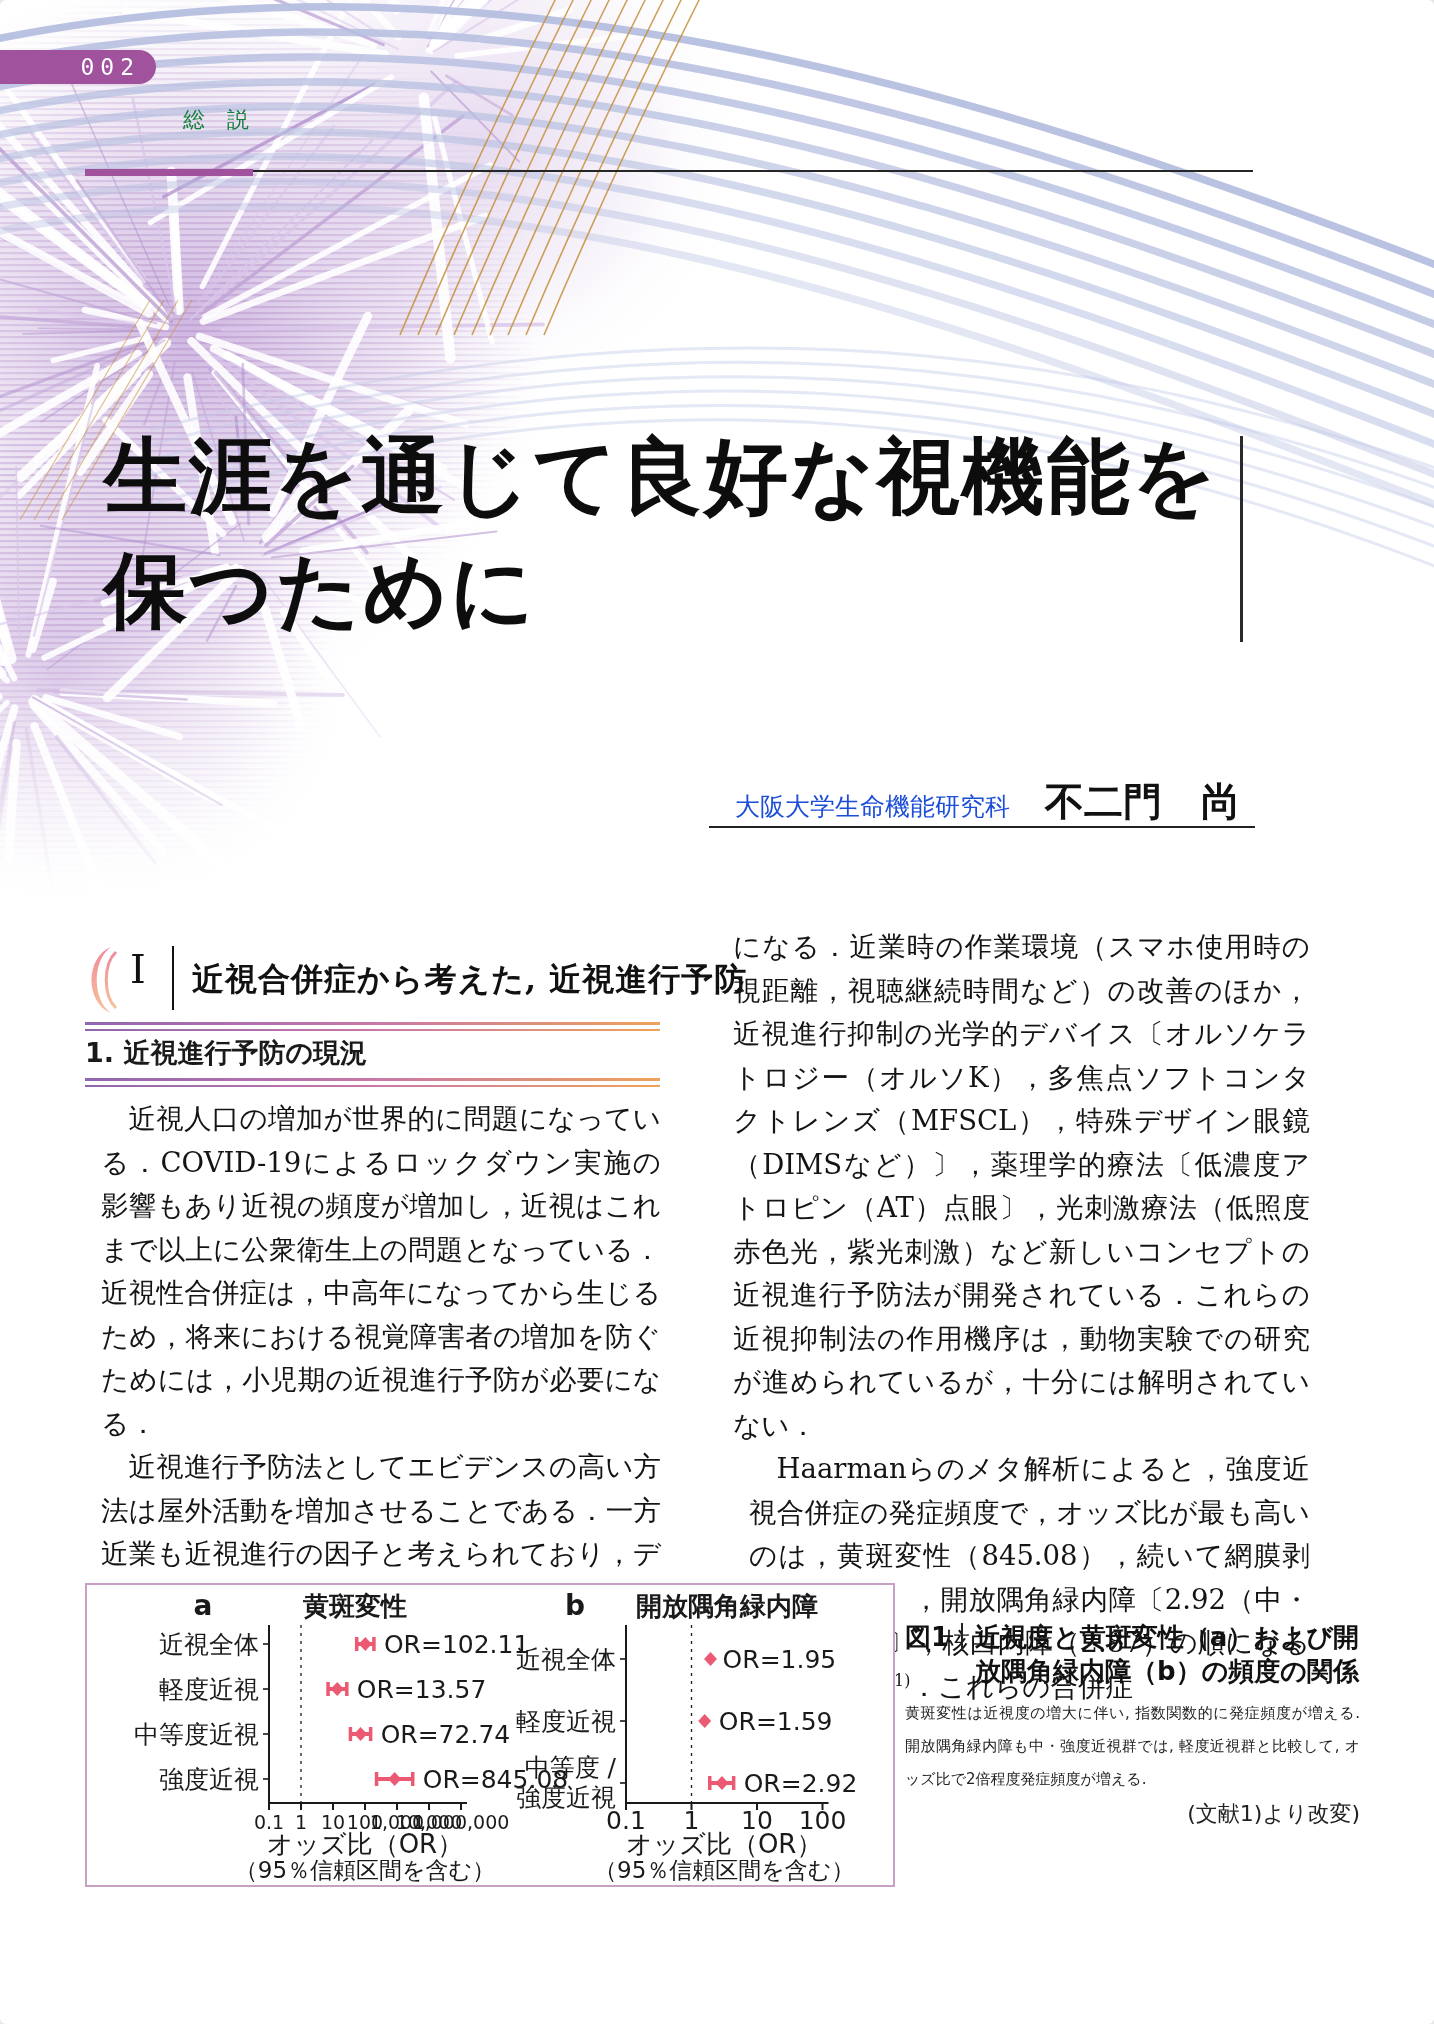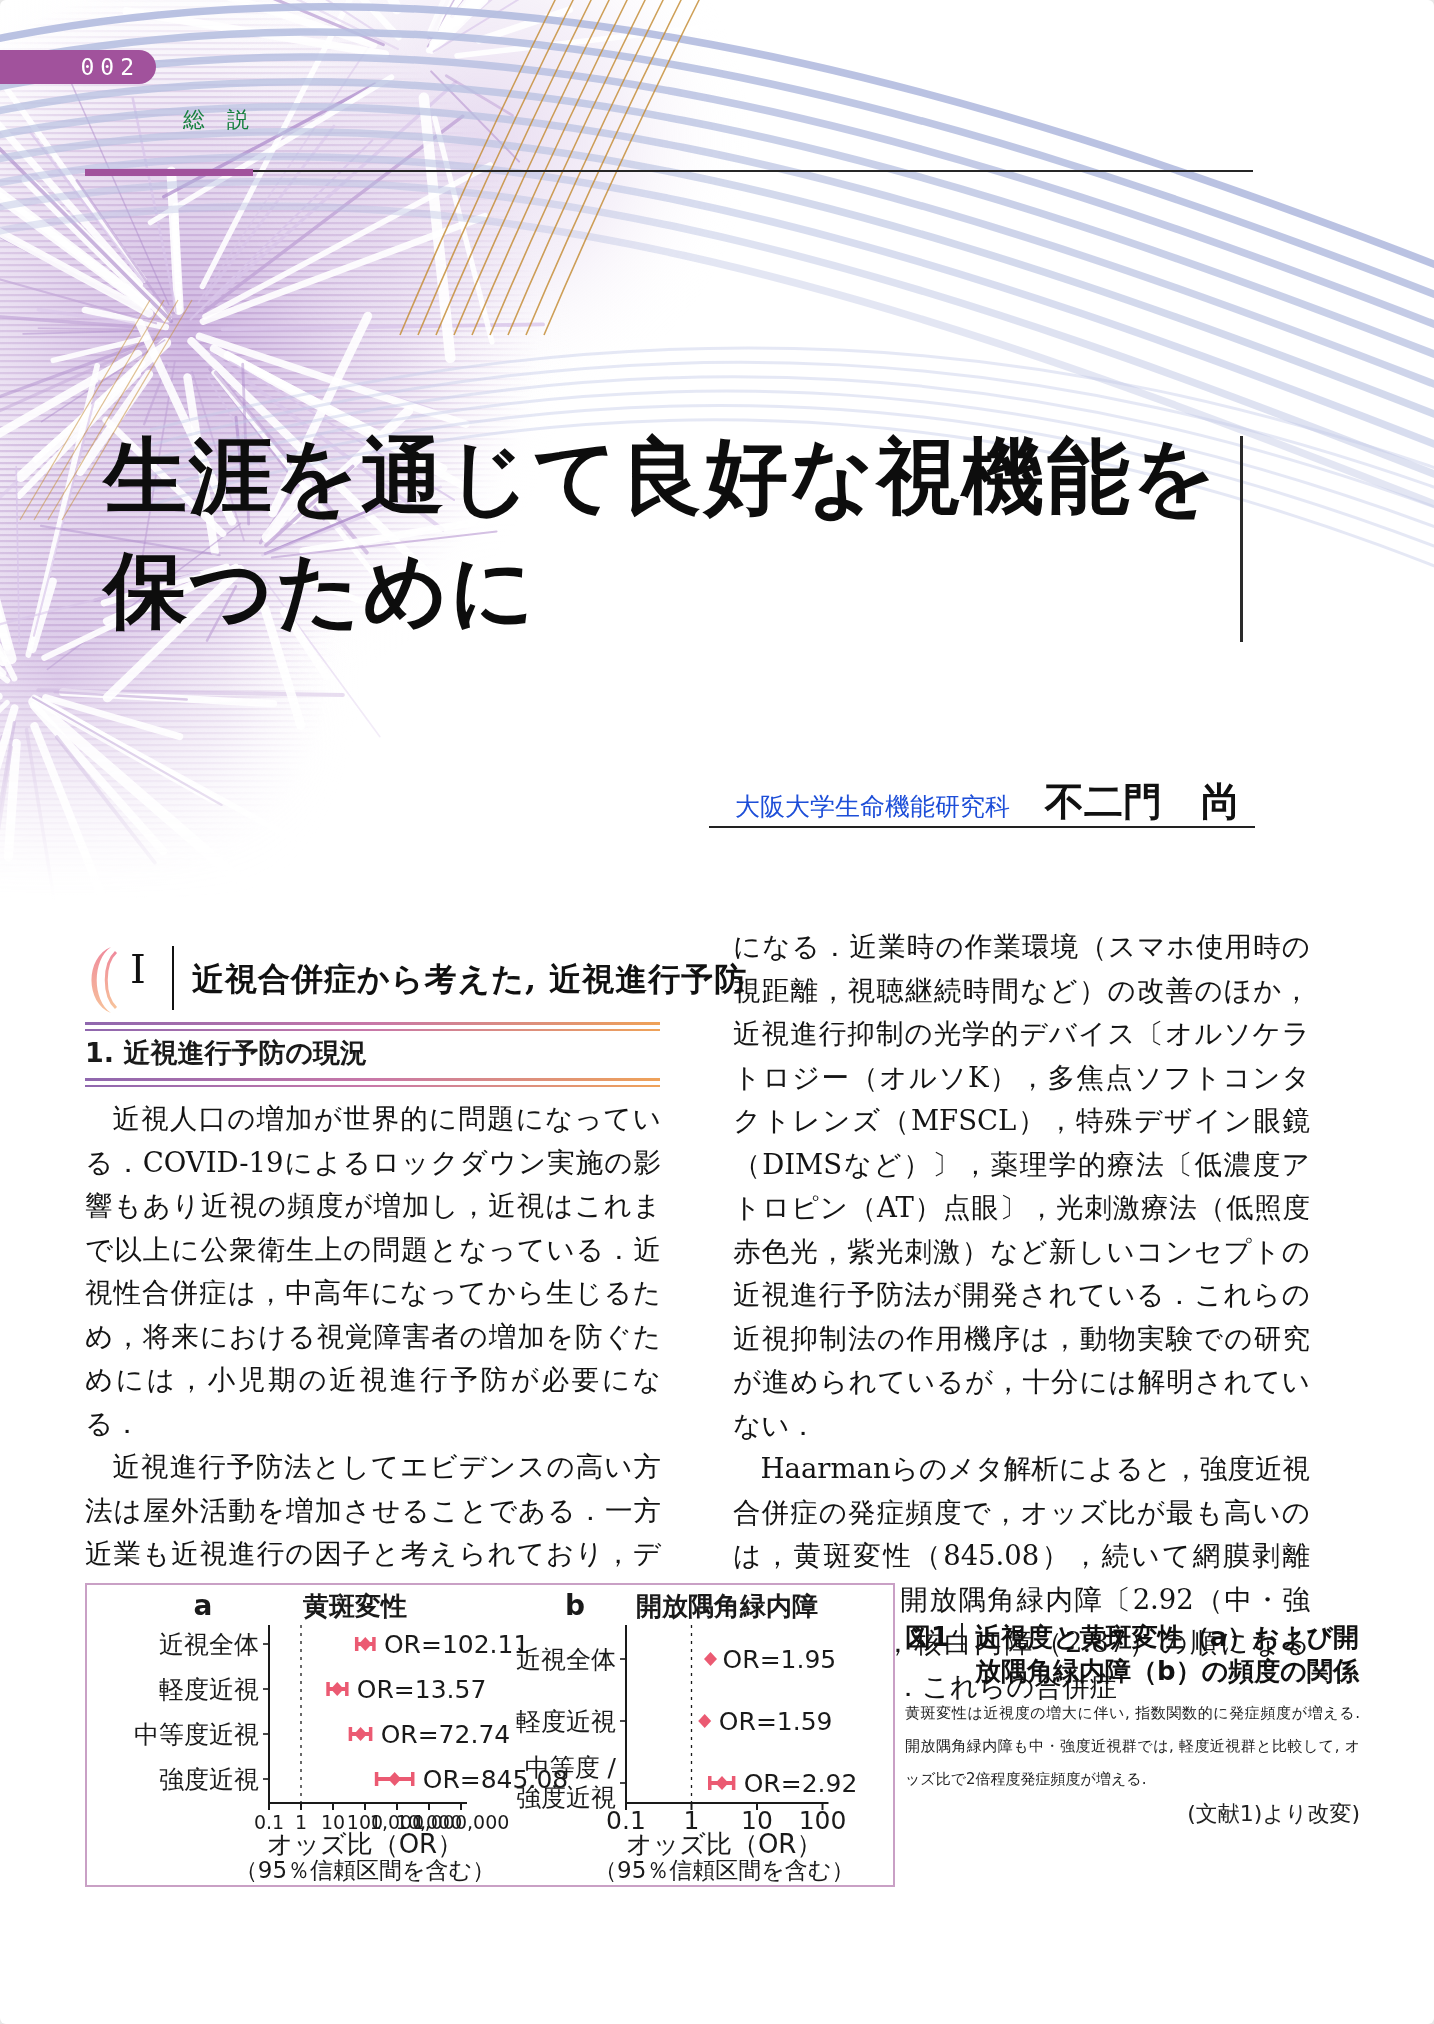--- a/index.html
+++ b/index.html
@@ -28,21 +28,21 @@
   .sec-divider{left:172px;top:946px;width:2px;height:64px;background:#111;}
   .sec-title{left:192px;top:950px;font-family:"DejaVu Serif",serif;font-weight:700;font-size:32px;
       line-height:58px;color:#111;letter-spacing:1px;}
   .grad-rule{left:85px;width:575px;height:9px;}
   .grad-rule i{display:block;height:2.5px;background:linear-gradient(90deg,#8f67ae,#c878a8,#efa258);}
   .grad-rule i+i{margin-top:4px;}
   .subhead{left:85px;top:1035px;font-family:"DejaVu Sans",sans-serif;font-weight:700;font-size:27px;color:#1a1a1a;}
   
   .col{font-size:27.5px;line-height:43.5px;text-align:justify;color:#141414;}
   .col p{margin:0;}
-  .col p.indent{text-indent:1em;}
+  .col p.indent{text-indent:1em;margin-left:16px;}
   .left-col{left:85px;top:1097px;width:576px;}
   .right-col{left:733px;top:925px;width:577px;}
   sup.ref{font-size:0.58em;vertical-align:super;line-height:0;}
   
   .figure-box{left:85px;top:1583px;width:806px;height:300px;border:2px solid #c9a0c5;background:#fff;}
   .fig-caption{left:905px;top:1612px;width:455px;font-family:"DejaVu Sans",sans-serif;margin-top:8px;}
   .fig-title-row{display:flex;align-items:flex-start;}
   .fig-label{font-size:26px;font-weight:700;color:#111;flex:0 0 auto;line-height:34px;}
   .fig-sep{flex:0 0 2px;width:2px;height:28px;background:#222;margin:3px 12px 0 12px;}
   .fig-title{font-size:26px;font-weight:700;color:#111;line-height:34px;flex:1 1 auto;}

